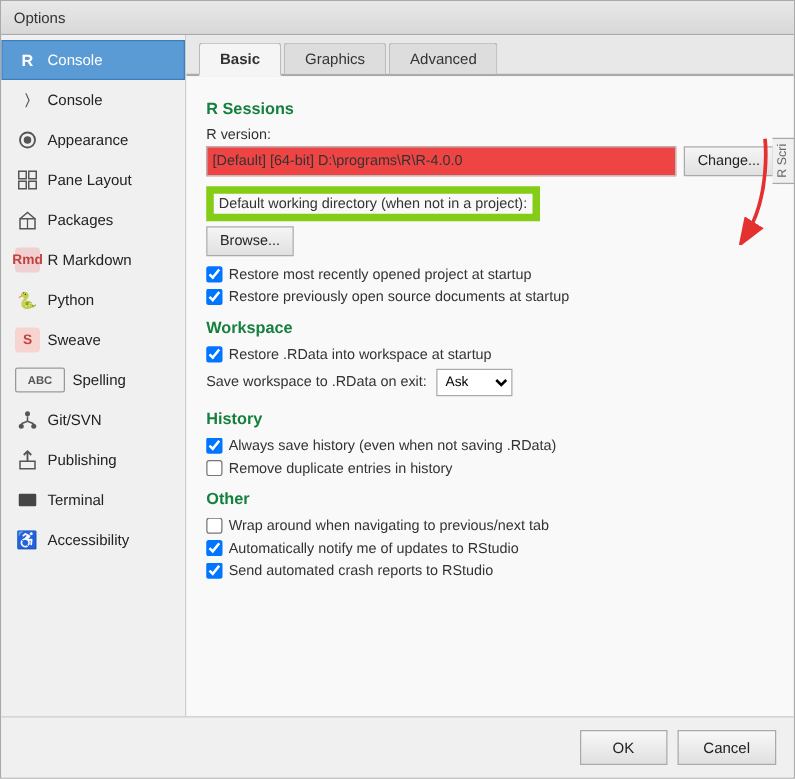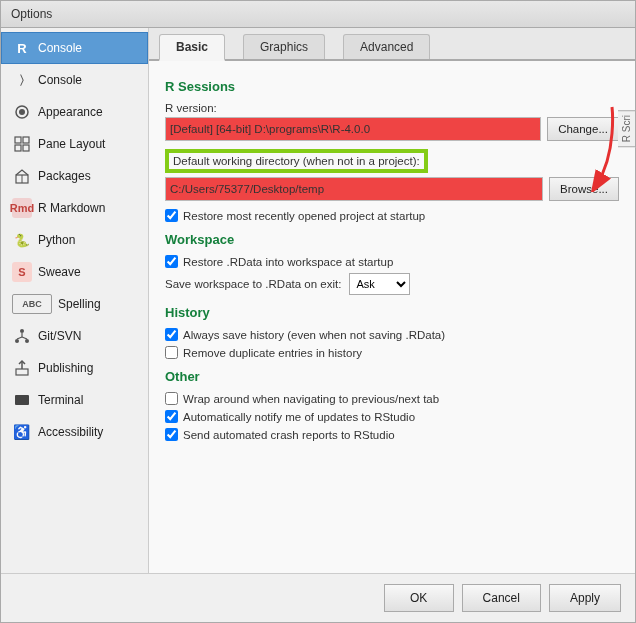--- a/index.html
+++ b/index.html
@@ -81,21 +81,21 @@
       overflow: hidden;
     }
     
     .tabs {
       display: flex;
       align-items: flex-end;
       background: #e8e8e8;
       border-bottom: 2px solid #aaa;
       padding: 0 10px;
       padding-top: 6px;
-      gap: 18px;
+      gap: 2px;
     }
     .tab {
       padding: 5px 16px;
       border: 1px solid #bbb;
       border-bottom: none;
       background: #ddd;
       cursor: pointer;
       font-size: 12px;
       color: #333;
       border-radius: 3px 3px 0 0;
@@ -343,39 +343,42 @@
 
         <div class="panel">
           
           <div class="section-title">R Sessions</div>
           <div class="field-label">R version:</div>
           <div class="field-row">
             <input class="text-input" type="text" readonly="" style="flex: 1 1 0%;" value="[Default] [64-bit] D:\programs\R\R-4.0.0">
             <button class="btn">Change...</button>
           </div>
 
-          <div class="field-label" style="border: 4px solid #84cc16; padding: 2px 4px; margin-bottom: 4px; display:inline-block;">Default working directory (when not in a project):</div>
+          <div class="field-label" style="border: 6px solid #84cc16; padding: 2px 4px; margin-bottom: 4px; display:inline-block;">Default working directory (when not in a project):</div>
           <div class="field-row arrow-container" style="position:relative;">
-            <input class="text-input" type="text" value="C:/Users/75377/Desktop/temp" style="flex: 1 1 0%;">
             <button class="btn">Browse...</button>
 
             <svg style="position:absolute;right:-8px;top:-75px;pointer-events:none;z-index:10;" width="60" height="90" viewBox="0 0 60 90">
               <defs>
                 <marker id="arrowhead" markerWidth="8" markerHeight="6" refX="4" refY="3" orient="auto">
                   <polygon points="0 0, 8 3, 0 6" fill="#e53030"></polygon>
                 </marker>
               </defs>
               <path d="M 45 5 C 45 5, 50 50, 30 82" stroke="#e53030" stroke-width="3" fill="none" marker-end="url(#arrowhead)"></path>
             </svg>
           </div>
 
           <div class="checkbox-row">
             <input type="checkbox" checked="" style="">
             <label>Restore most recently opened project at startup</label>
           </div>
+          <div class="checkbox-row">
+            <input type="checkbox" checked="" style="">
+            <label>Restore previously open source documents at startup</label>
+          </div>
 
           
           <div class="divider-section">
             <div class="section-title">Workspace</div>
           </div>
           <div class="checkbox-row">
             <input type="checkbox" checked="" style="">
             <label>Restore .RData into workspace at startup</label>
           </div>
           <div class="workspace-row">
@@ -416,18 +419,17 @@
             <input type="checkbox" checked="" style="">
             <label>Send automated crash reports to RStudio</label>
           </div>
         </div>
       </div>
     </div>
 
     <div class="dialog-footer">
       <button class="footer-btn">OK</button>
       <button class="footer-btn">Cancel</button>
-      <button class="footer-btn">Apply</button>
     </div>
   </div>
 
   <div class="r-scripts-tab">R Scri</div>
 </div>
 
 </body></html>

